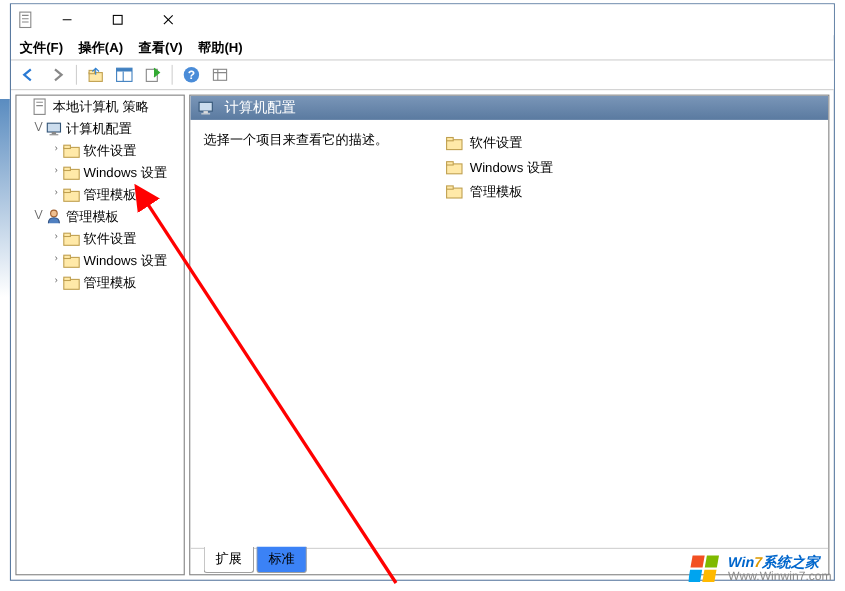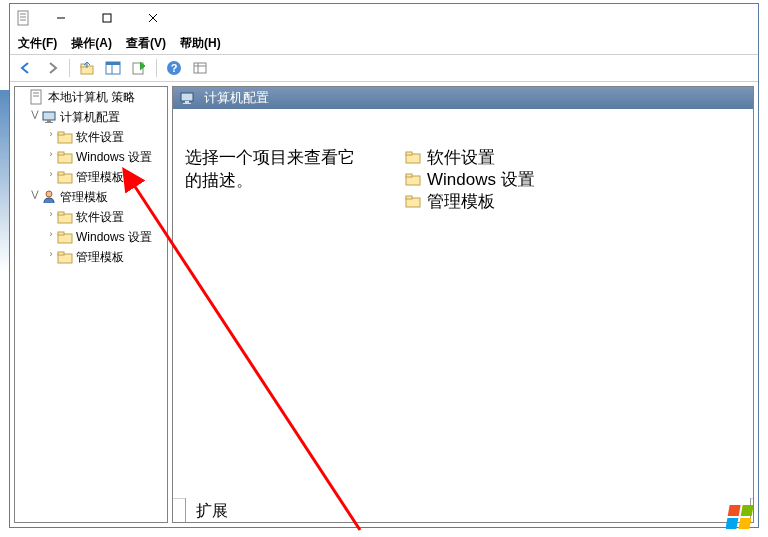--- a/index.html
+++ b/index.html
@@ -26,27 +26,27 @@
 .tree-node { display: flex; align-items: flex-start; height: 20px; cursor: pointer; white-space: nowrap; }
 .tree-expander { width: 12px; text-align: center; color: #666; font-size: 9px; user-select: none; }
 .tree-icon { width: 16px; height: 16px; margin-right: 3px; flex-shrink: 0; }
 .tree-label { font-size: 12px; }
 .indent-0 { padding-left: 2px; }
 .indent-1 { padding-left: 14px; }
 .indent-2 { padding-left: 30px; }
 
 .detail-pane { flex: 1; border: 1px solid #828282; background: #fff; display: flex; flex-direction: column; overflow: hidden; }
 .detail-header { height: 22px; background: linear-gradient(#7a96b8, #5a7aa0); color: #fff; display: flex; align-items: center; padding-left: 6px; font-size: 13px; gap: 6px; }
-.detail-body { flex: 1; display: flex; padding: 10px 12px; font-size: 17px; gap: 40px; margin-top: 27px; }
+.detail-body { flex: 1; display: flex; padding: 10px 12px; font-size: 12px; gap: 40px; }
 .detail-desc { width: 180px; }
 .detail-list { flex: 1; }
 .detail-list-header { margin-bottom: 8px; }
 .list-item { display: flex; align-items: center; height: 22px; gap: 6px; cursor: pointer; }
 .list-icon { width: 16px; height: 16px; flex-shrink: 0; }
-.detail-tabs { height: 24px; display: flex; padding-left: 12px; border-top: 1px solid #d0d0d0; font-size: 16px; flex-direction: column; }
+.detail-tabs { height: 24px; display: flex; align-items: flex-end; padding-left: 12px; border-top: 1px solid #d0d0d0; font-size: 12px; }
 .tab { padding: 3px 10px; border: 1px solid #a0a0a0; border-top: none; border-radius: 0 0 3px 3px; margin-right: 2px; cursor: pointer; background: #3b82f6; position: relative; top: -1px; }
 .tab.active { background: #fff; }
 
 .annotation-arrow { position: absolute; pointer-events: none; }
 
 .watermark { position: absolute; right: 12px; bottom: 6px; display: flex; align-items: center; gap: 6px; font-size: 13px; }
 .watermark .wm-logo { width: 30px; height: 28px; }
 .watermark .wm-text { display: flex; flex-direction: column; line-height: 1.1; }
 .watermark .wm-text .top { color: #0066cc; font-weight: bold; font-style: italic; }
 .watermark .wm-text .top .seven { color: #dd9900; }
@@ -309,13 +309,17 @@
   <span class="wm-logo">
     <svg viewBox="0 0 30 28">
         <g transform="skewX(-10)">
           <rect x="4" y="2" width="11" height="11" fill="#f25022"></rect>
           <rect x="17" y="2" width="11" height="11" fill="#7fba00"></rect>
           <rect x="4" y="15" width="11" height="11" fill="#00a4ef"></rect>
           <rect x="17" y="15" width="11" height="11" fill="#ffb900"></rect>
         </g>
       </svg>
   </span>
+  <span class="wm-text">
+    <span class="top"><span>Win</span><span class="seven">7</span><span>系统之家</span></span>
+    <span class="bot">Www.Winwin7.com</span>
+  </span>
 </div>
 
 </body></html>

